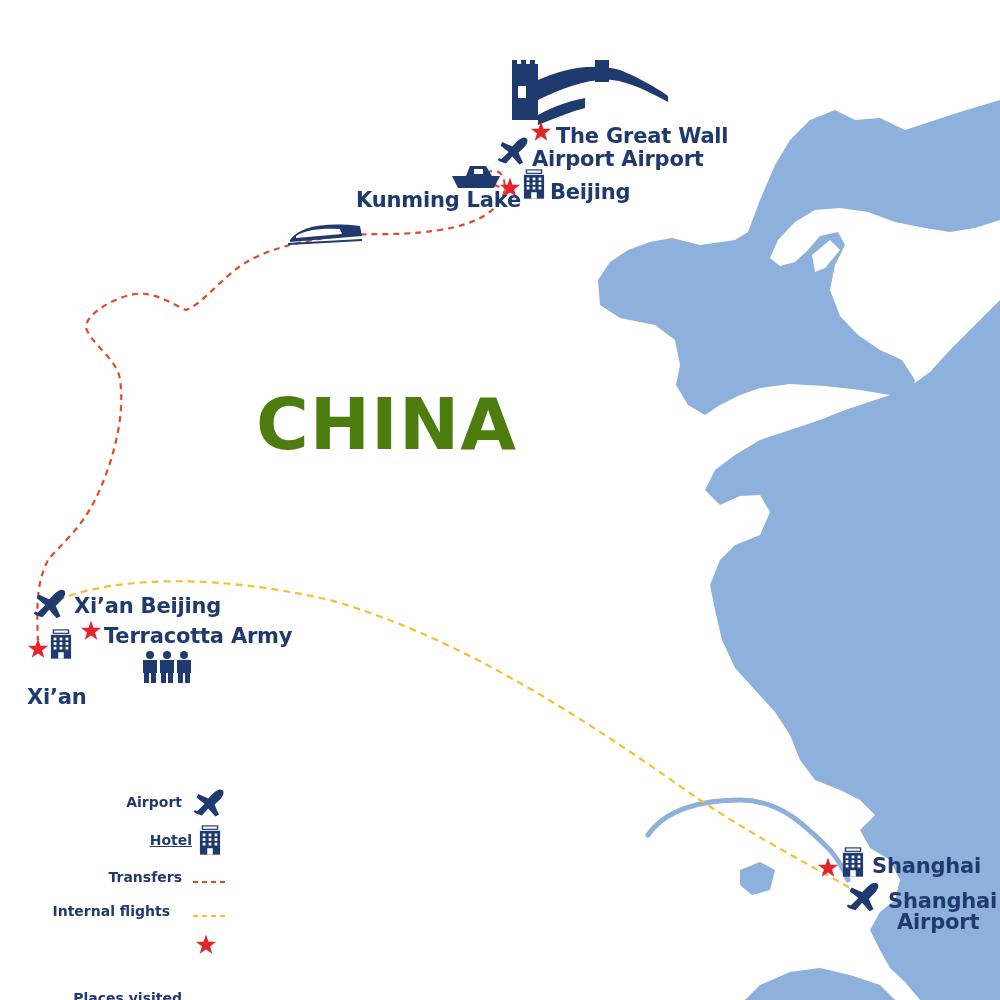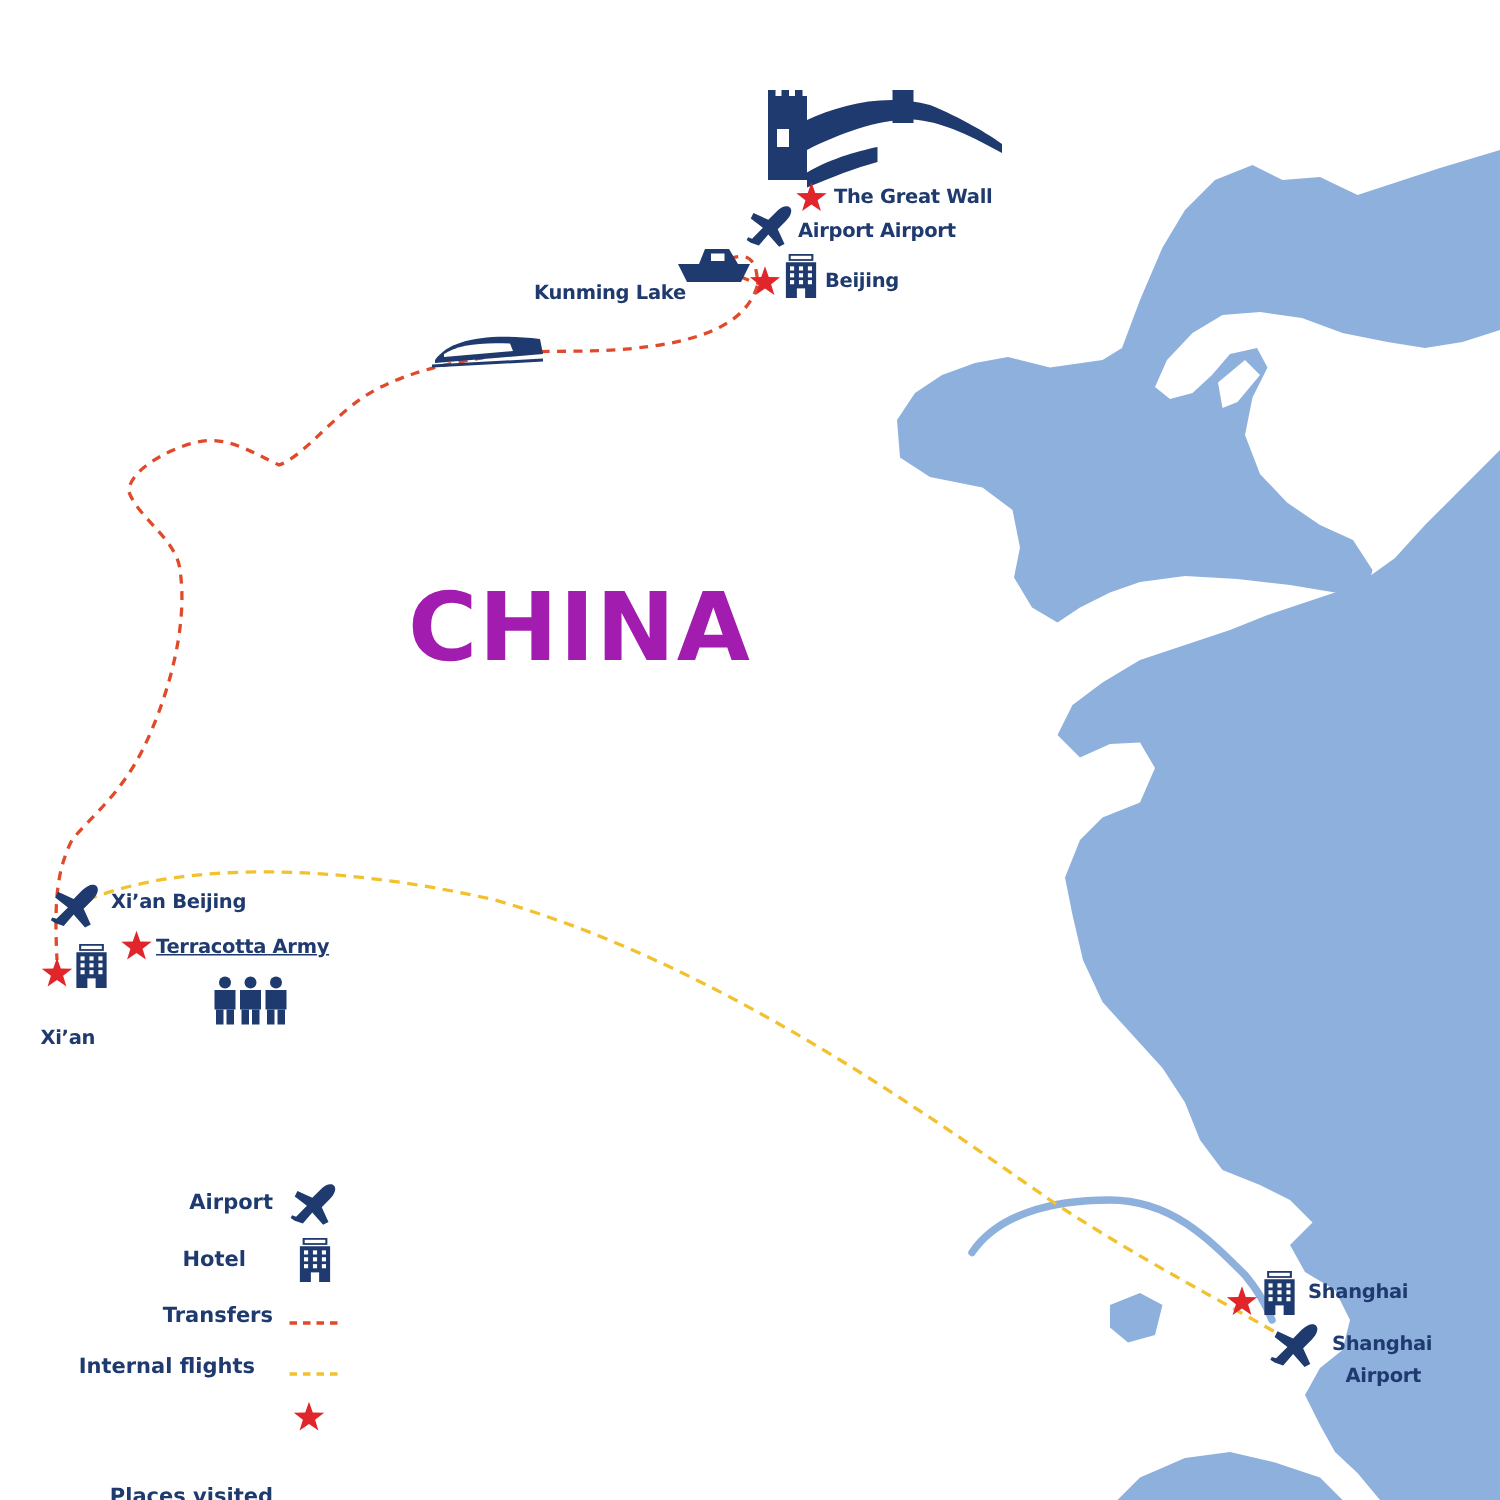--- a/index.html
+++ b/index.html
@@ -1,21 +1,21 @@
 <!DOCTYPE html>
 <html><head>
 <meta charset="utf-8">
 <style>
   html, body { margin: 0; padding: 0; }
   body { width: 1000px; height: 1000px; background: #ffffff; position: relative; overflow: hidden;
          font-family: "DejaVu Sans", "Liberation Sans", sans-serif; }
   #map { position: absolute; left: 0; top: 0; width: 1000px; height: 1000px; }
-  .lbl { position: absolute; font-weight: bold; color: #1f3a6e; font-size: 13px; white-space: nowrap; letter-spacing: -0.2px; }
+  .lbl { position: absolute; font-weight: bold; color: #1f3a6e; font-size: 21px; white-space: nowrap; letter-spacing: -0.2px; }
   .legend-lbl { position: absolute; font-weight: bold; color: #1f3a6e; font-size: 14px; white-space: nowrap; text-align: right; width: 160px; }
-  .country { position: absolute; left: 272px; top: 382px; font-size: 63px; font-weight: bold; color: #a21caf;
+  .country { position: absolute; left: 256px; top: 382px; font-size: 72px; font-weight: bold; color: #4d7c0f;
              letter-spacing: 1px; font-family: "DejaVu Sans", sans-serif; }
 </style>
 </head>
 <body>
 
 <svg id="map" viewBox="0 0 1000 1000" xmlns="http://www.w3.org/2000/svg">
   <defs>
     <symbol id="plane" viewBox="-20 -20 40 40">
       <path d="M-15,12 L-9,14 L-2,6 L6,15 L10,13 L5,2 L11,-4 C15,-8 16,-12 14,-14 C12,-16 8,-15 4,-11 L-2,-5 L-13,-10 L-15,-6 L-6,1 L-14,9 L-17,8 L-18,10 Z" fill="#1f3a6e"></path>
     </symbol>
@@ -120,25 +120,25 @@
   <use href="#star" x="195" y="934" width="22" height="22"></use>
 </svg>
 
 <div class="country">CHINA</div>
 
 <div class="lbl" style="left:556px;top:124px;">The Great Wall</div>
 <div class="lbl" style="left:532px;top:147px;">Airport Airport</div>
 <div class="lbl" style="left:356px;top:188px;">Kunming Lake</div>
 <div class="lbl" style="left:550px;top:180px;text-align:center;">Beijing</div>
 <div class="lbl" style="left:74px;top:594px;">Xi’an Beijing</div>
-<div class="lbl" style="left:104px;top:624px;text-decoration:underline;">Terracotta Army</div>
+<div class="lbl" style="left:104px;top:624px;">Terracotta Army</div>
 <div class="lbl" style="left:27px;top:685px;">Xi’an</div>
 <div class="lbl" style="left:872px;top:854px;">Shanghai</div>
 <div class="lbl" style="left:888px;top:889px;">Shanghai</div>
 <div class="lbl" style="left:897px;top:910px;">Airport</div>
 
 <div>
   <div class="legend-lbl" style="left:22px;top:794px;">Airport</div>
-  <div class="legend-lbl" style="left:4px;top:832px;">Hotel</div>
+  <div class="legend-lbl" style="left:32px;top:832px;text-decoration:underline;">Hotel</div>
   <div class="legend-lbl" style="left:22px;top:869px;">Transfers</div>
   <div class="legend-lbl" style="left:10px;top:903px;">Internal flights</div>
   <div class="legend-lbl" style="left:22px;top:990px;">Places visited</div>
 </div>
 
 </body></html>

